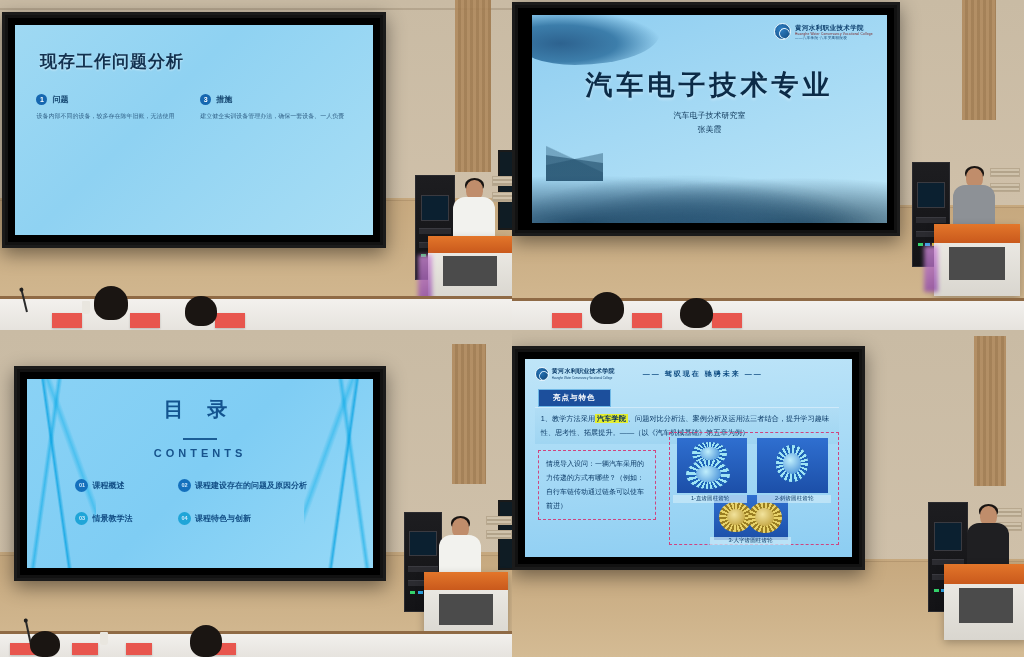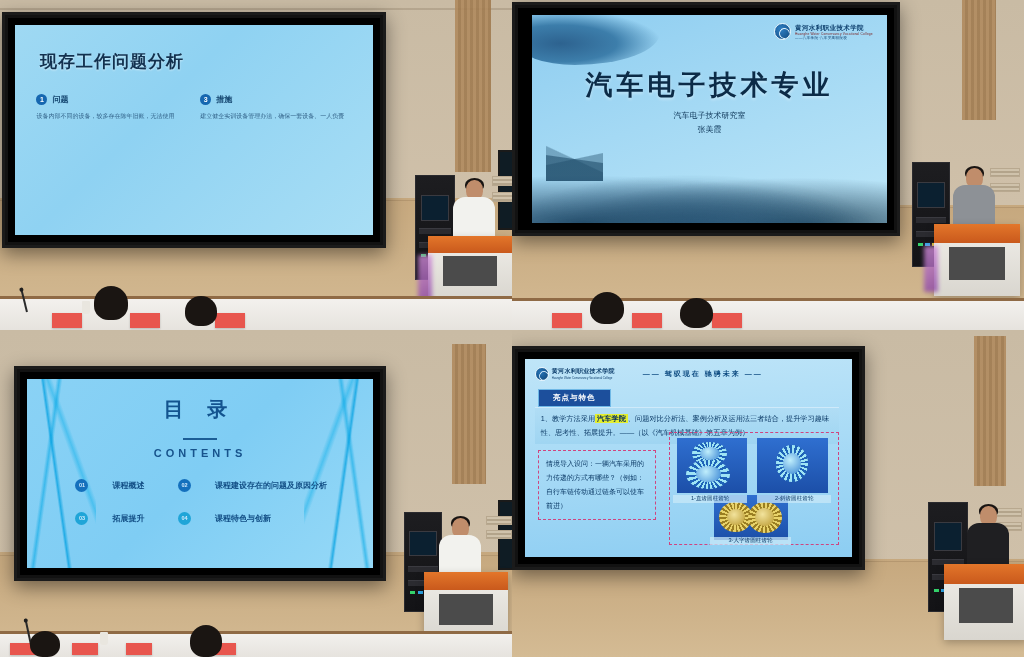--- a/index.html
+++ b/index.html
@@ -194,21 +194,21 @@
     text-align: center;
     font-size: 11px; font-weight: bold; letter-spacing: 4px;
     color: #17538c;
   }
   .sc-items {
     position: absolute; left: 14%; right: 8%; top: 53%;
     display: grid;
     grid-template-columns: 38% 62%;
     row-gap: 20px;
   }
-  .sc-item { display: flex; align-items: center; gap: 24px; }
+  .sc-item { display: flex; align-items: center; gap: 4px; }
   .sc-num {
     width: 13px; height: 13px; border-radius: 50%;
     background: #1470bd; color: #cfe9fb;
     font-size: 5.5px; line-height: 13px; text-align: center;
     flex: 0 0 auto; font-weight: bold;
   }
   .sc-num.alt { background: #1fa5d8; }
   .sc-item-text { font-size: 8px; color: #124e85; font-weight: bold; filter: blur(0.25px); }
 
   
@@ -575,21 +575,21 @@
               <div class="sc-item">
                 <span class="sc-num">01</span>
                 <span class="sc-item-text">课程概述</span>
               </div>
               <div class="sc-item">
                 <span class="sc-num">02</span>
                 <span class="sc-item-text">课程建设存在的问题及原因分析</span>
               </div>
               <div class="sc-item">
                 <span class="sc-num alt">03</span>
-                <span class="sc-item-text">拓展提升</span>
+                <span class="sc-item-text">情景教学法</span>
               </div>
               <div class="sc-item">
                 <span class="sc-num alt">04</span>
                 <span class="sc-item-text">课程特色与创新</span>
               </div>
             </div>
           </div>
         </div>
       </div>
     </div>

